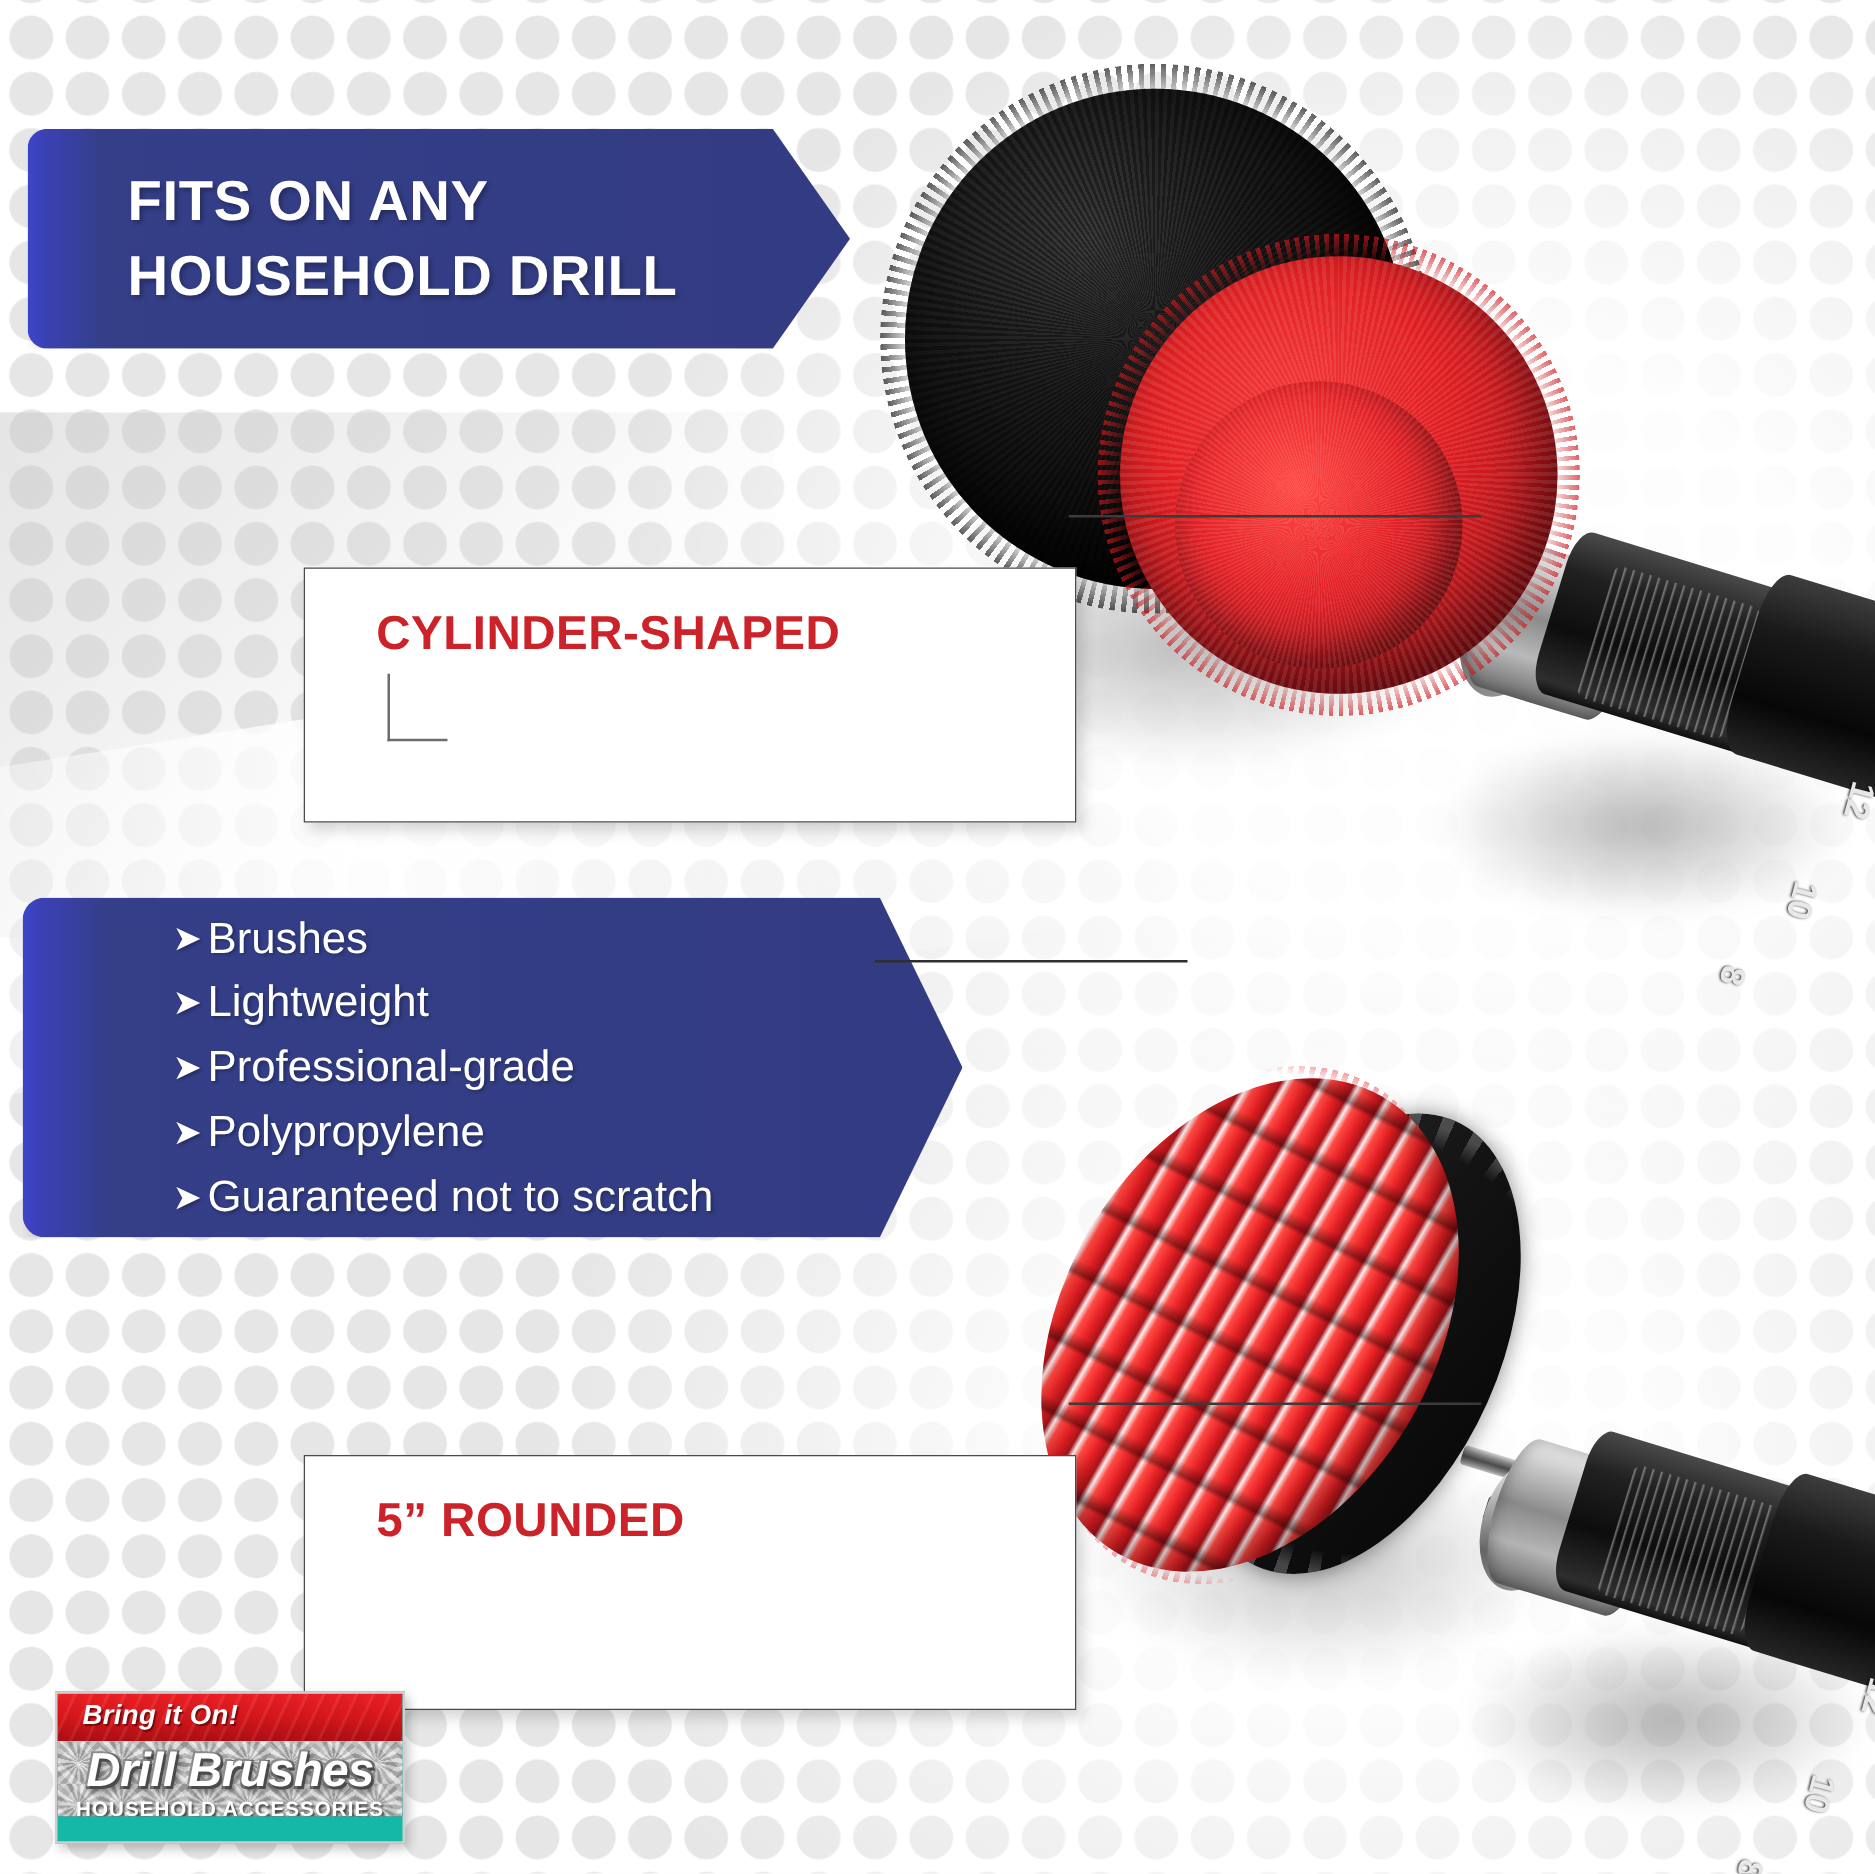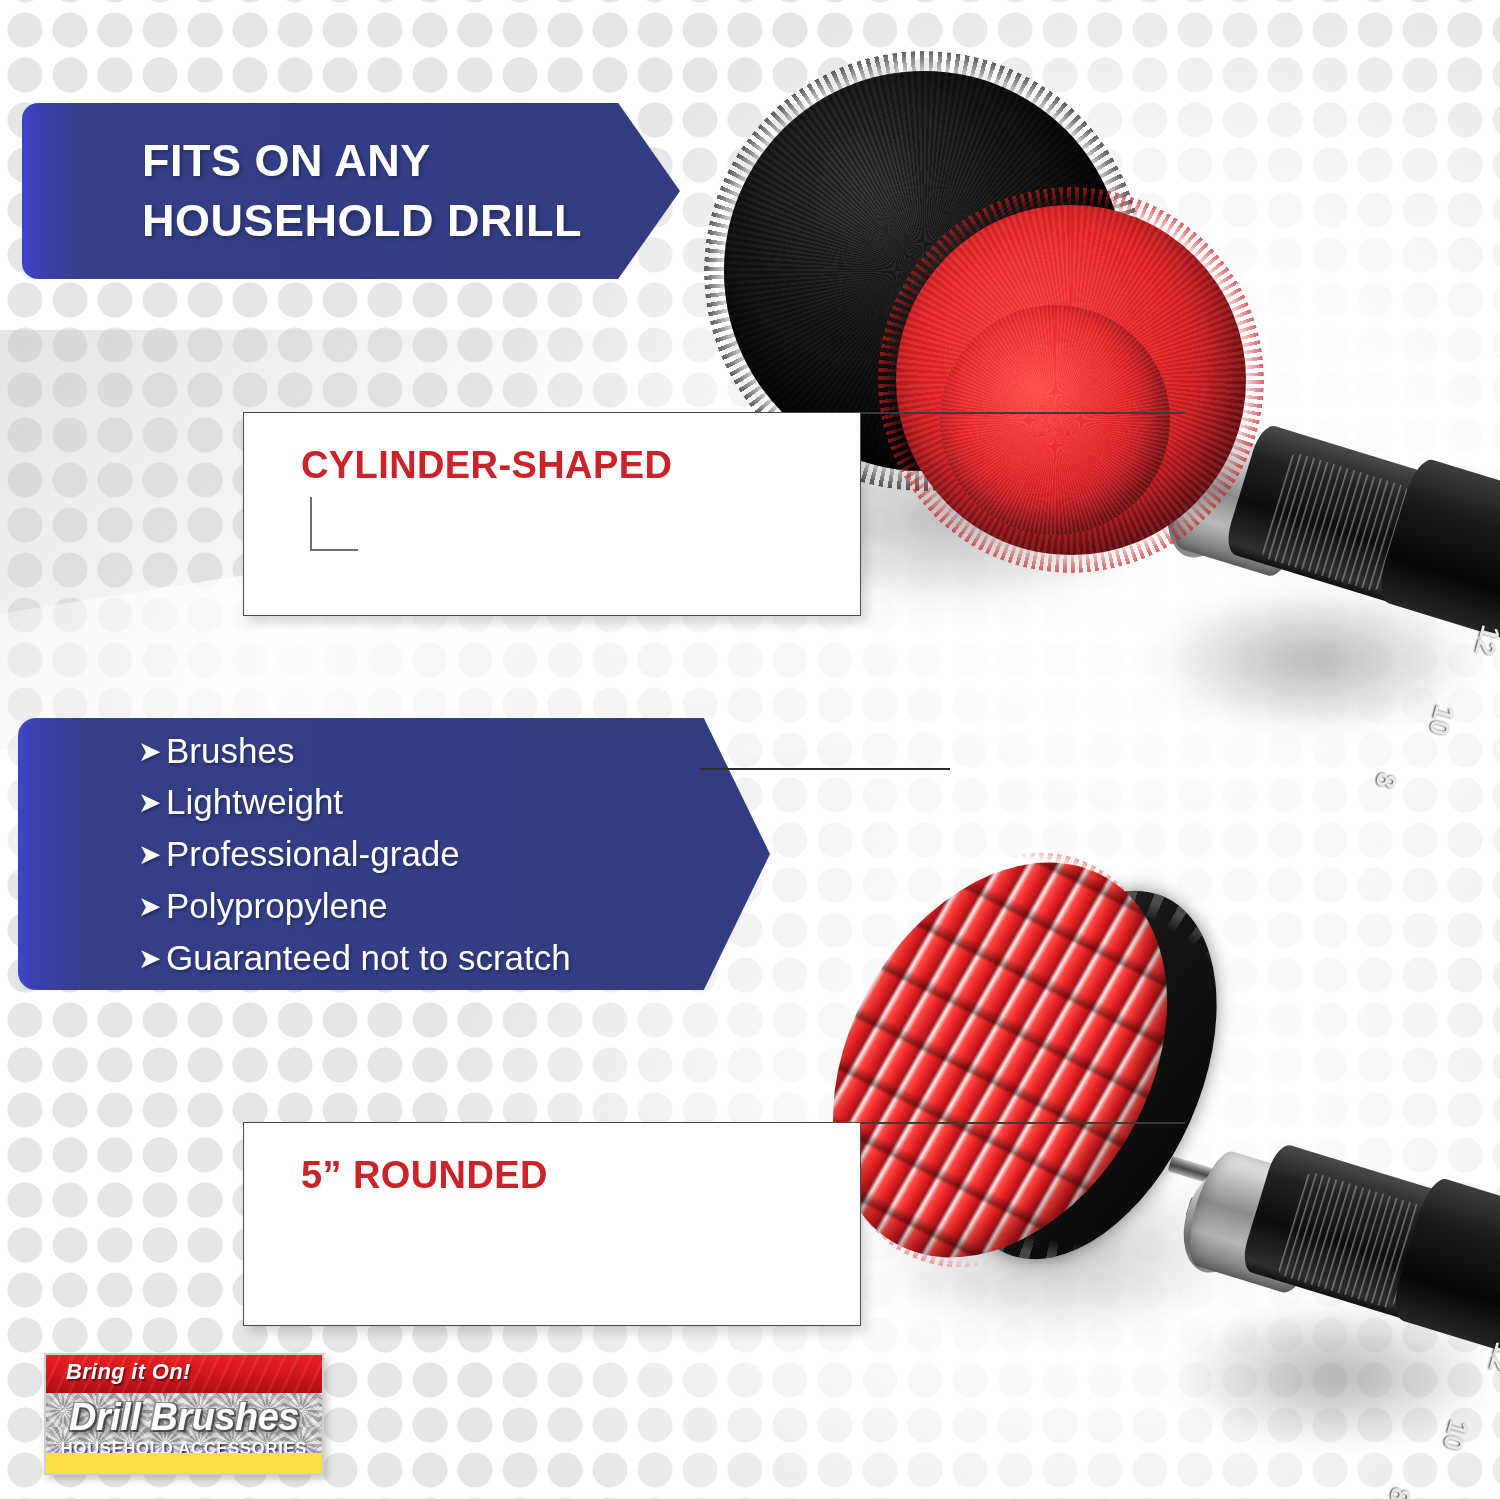--- a/index.html
+++ b/index.html
@@ -78,21 +78,21 @@
     top: 103px;
     width: 658px;
     height: 176px;
     border-top-left-radius: 16px;
     border-bottom-left-radius: 16px;
     clip-path: polygon(0 8px, 0 0, 90.6% 0, 100% 50%, 90.6% 100%, 0 100%, 0 calc(100% - 8px));
     display: flex;
     align-items: center;
   }
   .banner-title .headline {
-    margin-left: 120px;
+    margin-left: 80px;
     font-size: 45px;
     font-weight: bold;
     line-height: 1.33;
     letter-spacing: 0.5px;
     text-shadow: 2px 2px 4px rgba(0,0,0,0.30);
   }
   .banner-title .headline .line { display: block; white-space: nowrap; }
 
   .banner-features {
     left: 18px;
@@ -128,20 +128,21 @@
     text-shadow: 1.5px 1.5px 3px rgba(0,0,0,0.32);
   }
 
   
   .callout {
     position: absolute;
     background: #ffffff;
     border: 1px solid #4a4a4a;
     box-shadow: 5px 6px 10px rgba(0,0,0,0.16);
     z-index: 6;
+    margin-top: 42px;
   }
   .callout-cylinder { left: 243px; top: 412px; width: 616px; height: 202px; }
   .callout-rounded  { left: 243px; top: 1122px; width: 616px; height: 202px; }
 
   .callout-title {
     color: #cc2229;
     font-size: 38px;
     font-weight: bold;
     letter-spacing: 0.4px;
     margin: 31px 0 0 57px;
@@ -367,21 +368,21 @@
   
   #logo {
     position: absolute;
     left: 44px;
     top: 1353px;
     width: 276px;
     height: 118px;
     border: 2px solid #cfcfcf;
     box-shadow: 3px 4px 8px rgba(0,0,0,0.22);
     overflow: hidden;
-    background: #fde047;
+    background: #14b8a6;
     z-index: 8;
   }
   .logo-red {
     height: 38px;
     background: linear-gradient(180deg, #ef2024 0%, #d4161b 55%, #ad0f14 100%);
     position: relative;
     overflow: hidden;
   }
   .logo-red::after {
     content: "";

